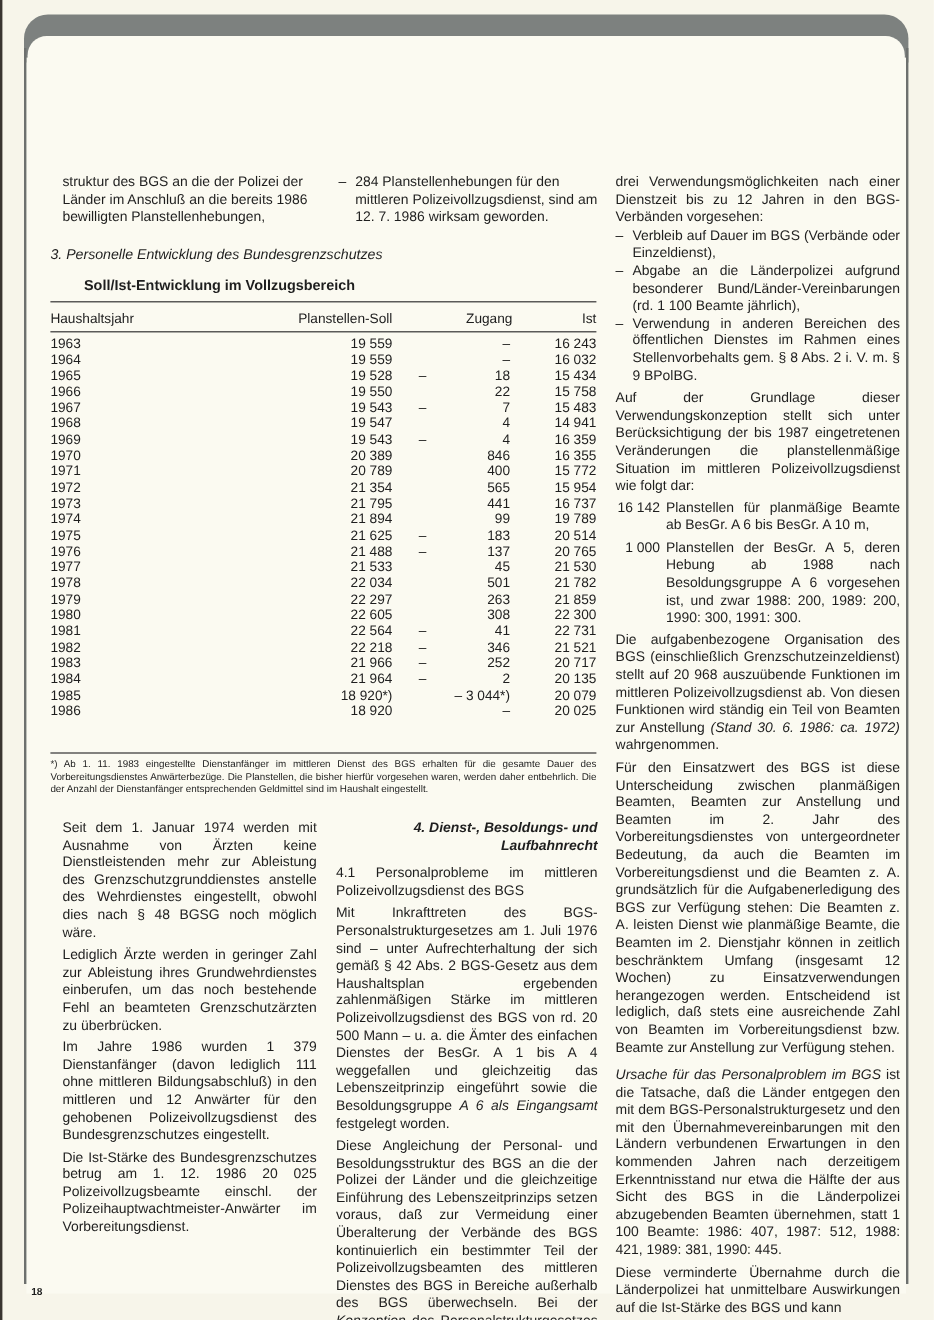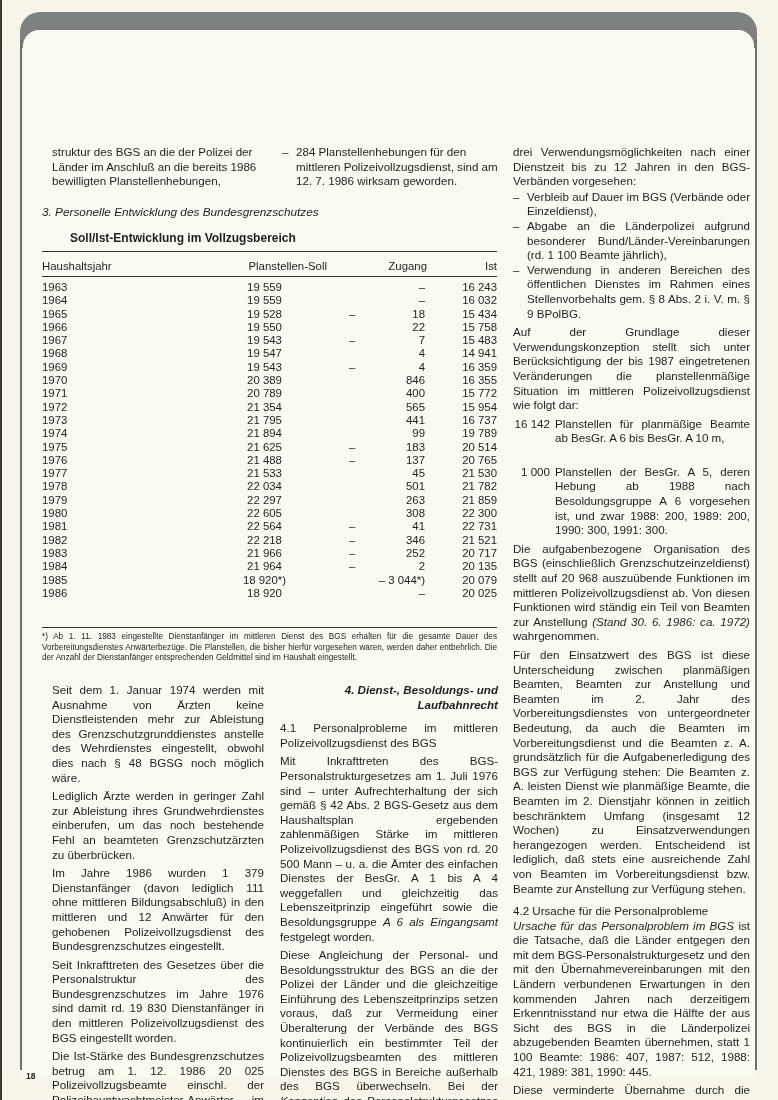--- a/index.html
+++ b/index.html
@@ -31,35 +31,35 @@
   .dashitem .d { width: 14px; flex: none; }
   .section-title { position: absolute; left: 42px; top: 205px; font-size: 11.8px; font-style: italic; }
   .table-title { position: absolute; left: 42px; top: 231px; font-size: 12px; font-weight: bold; margin-left: 28px; }
   .rule { position: absolute; left: 42px; width: 455px; height: 1px; background: #333; }
   table.data { position: absolute; left: 42px; top: 256px; width: 455px; border-collapse: collapse; font-size: 11.4px; }
   table.data th { font-weight: normal; padding: 0; height: 19px; vertical-align: middle; }
   table.data td { padding: 0; height: 13.3px; line-height: 13.3px; }
   .th-year, .td-year { text-align: left; width: 160px; }
   .th-soll { text-align: right; width: 122px; padding-right: 0; }
   .td-soll { text-align: left; width: 122px; padding-left: 0; }
-  .td-soll span { display: inline-block; width: 125px; text-align: center; }
+  .td-soll span { display: inline-block; width: 125px; text-align: right; }
   .th-zug { text-align: right; width: 100px; }
   .td-zug { width: 100px; position: relative; }
   .zug-sign { position: absolute; left: 22px; }
   .zug-val { display: block; text-align: right; padding-right: 2px; }
   .th-ist, .td-ist { text-align: right; }
   tbody tr:first-child td { padding-top: 6px; margin-left: 40px; }
   .footnote { position: absolute; left: 42px; top: 632px; width: 455px; font-size: 8.2px; line-height: 10.5px; text-align: justify; }
 
   .c1-bot { left: 52px; top: 683px; width: 212px; }
   .c2-bot { left: 280px; top: 683px; width: 218px; }
   .c3 { left: 513px; top: 145px; width: 237px; }
   .heading-it { font-style: italic; margin-bottom: 9px !important; }
   .page-no { position: absolute; left: 26px; top: 1071px; font-size: 8.5px; font-weight: bold; }
-  .num-list { display: flex; margin-bottom: 19px; }
+  .num-list { display: flex; margin-bottom: 4px; }
   .num-list .n { width: 42px; flex: none; text-align: right; padding-right: 5px; box-sizing: border-box; }
   .num-list .t { flex: 1; }
 </style>
 </head>
 <body>
 
 <div class="edge-strip"></div>
 <div class="frame-top"></div>
 <div class="page-bg"></div>
 <div class="frame-inner"></div>
@@ -314,21 +314,20 @@
 
 <div class="footnote">
   <span>*)</span>
   <span>Ab 1. 11. 1983 eingestellte Dienstanfänger im mittleren Dienst des BGS erhalten für die gesamte Dauer des Vorbereitungsdienstes Anwärterbezüge. Die Planstellen, die bisher hierfür vorgesehen waren, werden daher entbehrlich. Die der Anzahl der Dienstanfänger entsprechenden Geldmittel sind im Haushalt eingestellt.</span>
 </div>
 
 <div class="col c1-bot">
   <p>Seit dem 1. Januar 1974 werden mit Ausnahme von Ärzten keine Dienstleistenden mehr zur Ableistung des Grenzschutzgrunddienstes anstelle des Wehrdienstes eingestellt, obwohl dies nach § 48 BGSG noch möglich wäre.</p>
   <p>Lediglich Ärzte werden in geringer Zahl zur Ableistung ihres Grundwehrdienstes einberufen, um das noch bestehende Fehl an beamteten Grenzschutzärzten zu überbrücken.</p>
   <p>Im Jahre 1986 wurden 1 379 Dienstanfänger (davon lediglich 111 ohne mittleren Bildungsabschluß) in den mittleren und 12 Anwärter für den gehobenen Polizeivollzugsdienst des Bundesgrenzschutzes eingestellt.</p>
-  <p>Seit Inkrafttreten des Gesetzes über die Personalstruktur des Bundesgrenzschutzes im Jahre 1976 sind damit rd. 19 830 Dienstanfänger in den mittleren Polizeivollzugsdienst des BGS eingestellt worden.</p>
   <p>Die Ist-Stärke des Bundesgrenzschutzes betrug am 1. 12. 1986 20 025 Polizeivollzugsbeamte einschl. der Polizeihauptwachtmeister-Anwärter im Vorbereitungsdienst.</p>
 </div>
 
 <div class="col c2-bot">
   <p class="heading-it" style="text-align:right;font-weight:bold;">4. Dienst-, Besoldungs- und Laufbahnrecht</p>
   <p>4.1 Personalprobleme im mittleren Polizeivollzugsdienst des BGS</p>
   <p><span>Mit Inkrafttreten des BGS-Personalstrukturgesetzes am 1. Juli 1976 sind – unter Aufrechterhaltung der sich gemäß § 42 Abs. 2 BGS-Gesetz aus dem Haushaltsplan ergebenden zahlenmäßigen Stärke im mittleren Polizeivollzugsdienst des BGS von rd. 20 500 Mann – u. a. die Ämter des einfachen Dienstes der BesGr. A 1 bis A 4 weggefallen und gleichzeitig das Lebenszeitprinzip eingeführt sowie die Besoldungsgruppe </span><span class="it">A 6 als Eingangsamt</span><span> festgelegt worden.</span></p>
   <p><span>Diese Angleichung der Personal- und Besoldungsstruktur des BGS an die der Polizei der Länder und die gleichzeitige Einführung des Lebenszeitprinzips setzen voraus, daß zur Vermeidung einer Überalterung der Verbände des BGS kontinuierlich ein bestimmter Teil der Polizeivollzugsbeamten des mittleren Dienstes des BGS in Bereiche außerhalb des BGS überwechseln. Bei der </span><span class="it">Konzeption</span><span> des Personalstrukturgesetzes wurden daher folgende</span></p>
 </div>
 
@@ -350,18 +349,17 @@
   <div class="num-list">
       <span class="n">16 142</span>
       <span class="t">Planstellen für planmäßige Beamte ab BesGr. A 6 bis BesGr. A 10 m,</span>
     </div>
   <div class="num-list" style="margin-bottom:4px;">
       <span class="n">1 000</span>
       <span class="t">Planstellen der BesGr. A 5, deren Hebung ab 1988 nach Besoldungsgruppe A 6 vorgesehen ist, und zwar 1988: 200, 1989: 200, 1990: 300, 1991: 300.</span>
     </div>
   <p><span>Die aufgabenbezogene Organisation des BGS (einschließlich Grenzschutzeinzeldienst) stellt auf 20 968 auszuübende Funktionen im mittleren Polizeivollzugsdienst ab. Von diesen Funktionen wird ständig ein Teil von Beamten zur Anstellung </span><span class="it">(Stand 30. 6. 1986: ca. 1972)</span><span> wahrgenommen.</span></p>
   <p style="margin-bottom:8px;">Für den Einsatzwert des BGS ist diese Unterscheidung zwischen planmäßigen Beamten, Beamten zur Anstellung und Beamten im 2. Jahr des Vorbereitungsdienstes von untergeordneter Bedeutung, da auch die Beamten im Vorbereitungsdienst und die Beamten z. A. grundsätzlich für die Aufgabenerledigung des BGS zur Verfügung stehen: Die Beamten z. A. leisten Dienst wie planmäßige Beamte, die Beamten im 2. Dienstjahr können in zeitlich beschränktem Umfang (insgesamt 12 Wochen) zu Einsatzverwendungen herangezogen werden. Entscheidend ist lediglich, daß stets eine ausreichende Zahl von Beamten im Vorbereitungsdienst bzw. Beamte zur Anstellung zur Verfügung stehen.</p>
-  <p style="margin-bottom:0;">4.2 Ursache für die Personalprobleme</p>
   <p><span class="it">Ursache für das Personalproblem im BGS</span><span> ist die Tatsache, daß die Länder entgegen den mit dem BGS-Personalstrukturgesetz und den mit den Übernahmevereinbarungen mit den Ländern verbundenen Erwartungen in den kommenden Jahren nach derzeitigem Erkenntnisstand nur etwa die Hälfte der aus Sicht des BGS in die Länderpolizei abzugebenden Beamten übernehmen, statt 1 100 Beamte: 1986: 407, 1987: 512, 1988: 421, 1989: 381, 1990: 445.</span></p>
   <p>Diese verminderte Übernahme durch die Länderpolizei hat unmittelbare Auswirkungen auf die Ist-Stärke des BGS und kann</p>
 </div>
 
 <div class="page-no">18</div>
 
 </body></html>

